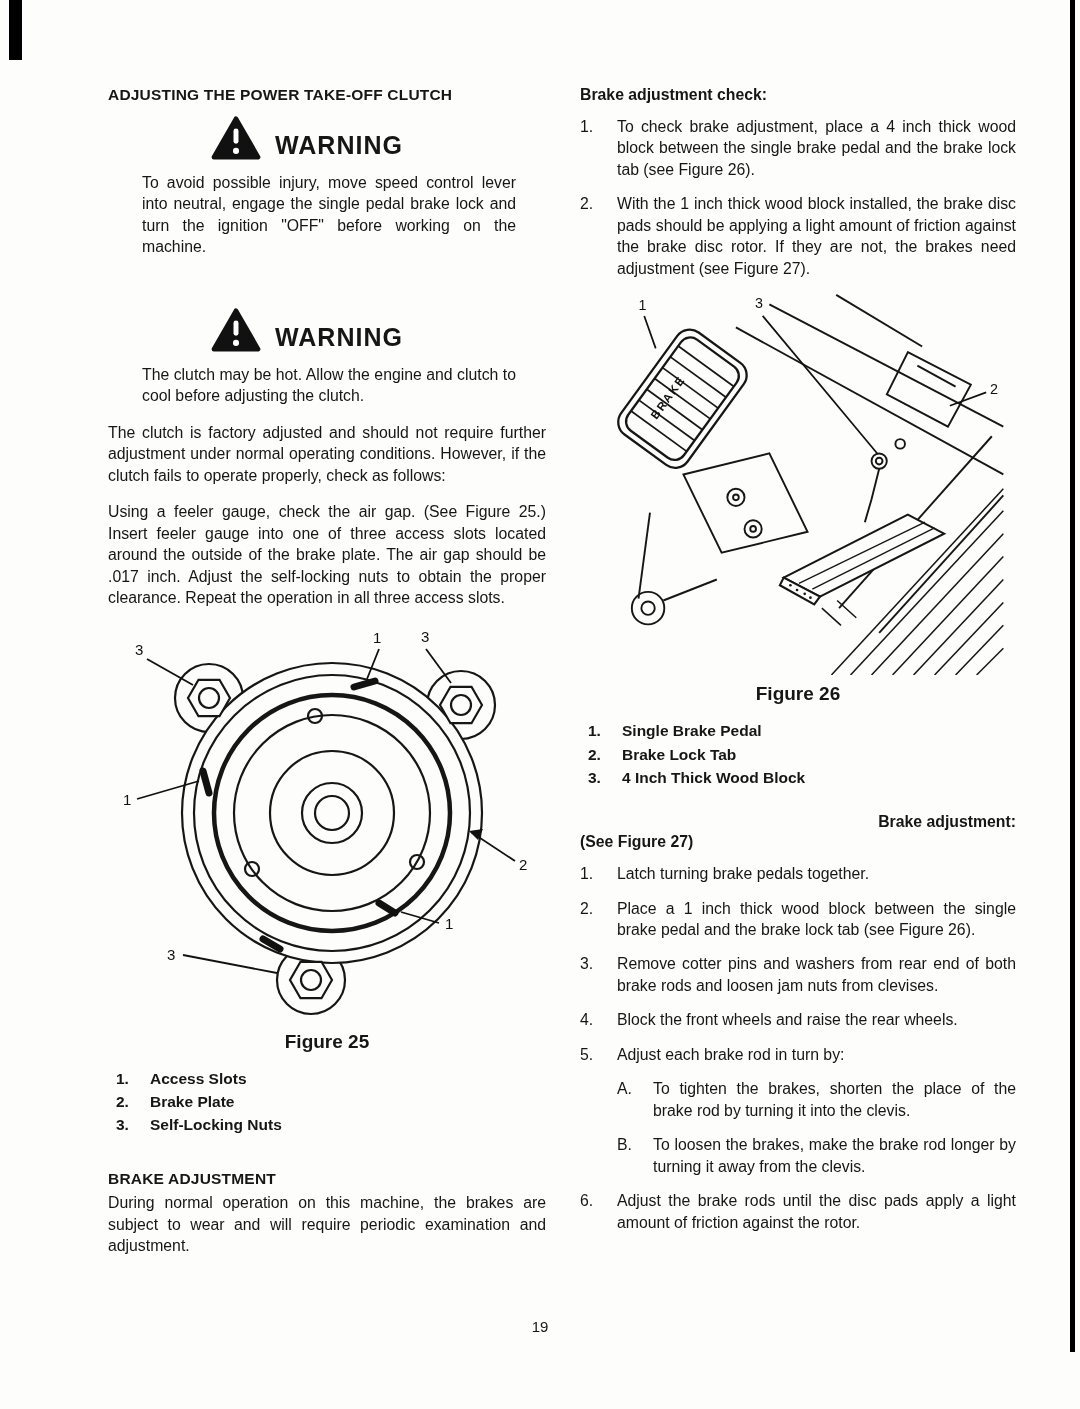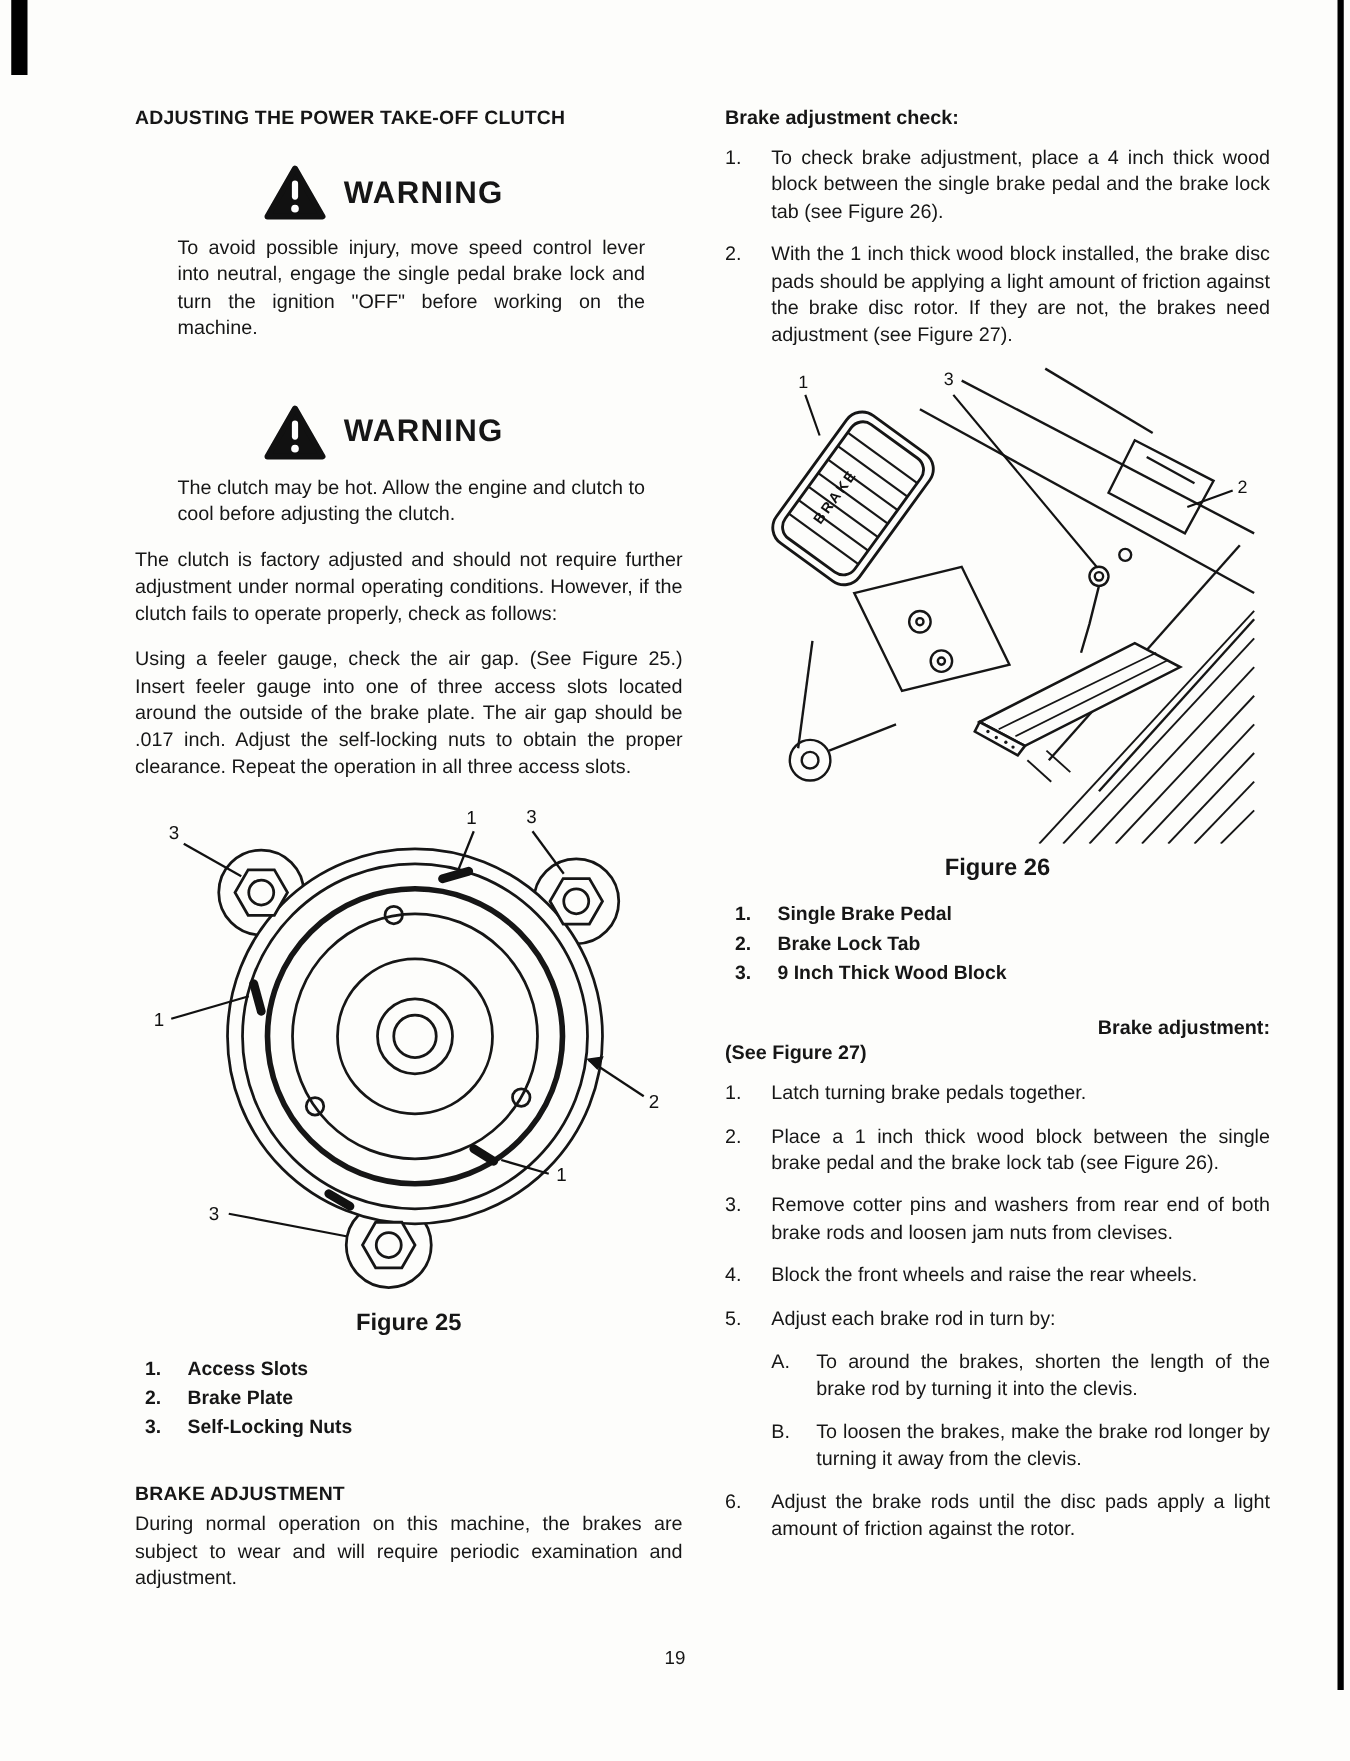--- a/index.html
+++ b/index.html
@@ -13,21 +13,21 @@
     color:#161616;
   }
   .artifact{position:absolute;background:#000;}
   .artifact-tl{left:9px;top:0;width:13px;height:60px;}
   .artifact-r{right:5px;top:0;width:5px;height:1352px;}
   .cols{position:absolute;left:108px;top:86px;width:908px;display:flex;gap:34px;}
   .col-left{width:438px;}
   .col-right{width:436px;}
 
   .sec-title{font-size:15.5px;font-weight:bold;margin:0 0 4px 0;letter-spacing:.2px;}
-  .warn-head{display:flex;justify-content:center;align-items:center;gap:14px;margin:28px 40px 12px 0;}
+  .warn-head{display:flex;justify-content:center;align-items:flex-end;gap:14px;margin:12px 40px 12px 0;}
   .warn-head.second{margin-top:50px;}
   .warn-label{font-size:25px;font-weight:bold;letter-spacing:1px;}
   .warn-text{margin:0 30px 0 34px;font-size:15.8px;line-height:1.36;text-align:justify;}
   .body{font-size:15.8px;line-height:1.36;text-align:justify;margin:15px 0 0 0;}
   .figure{margin-top:14px;text-align:center;}
   .fig-caption{text-align:center;font-weight:bold;font-size:19px;margin-top:4px;}
   .legend{margin:14px 0 0 8px;}
   .legend-row{display:flex;font-weight:bold;font-size:15.5px;line-height:1.5;}
   .legend-row .ln{width:34px;flex:none;}
   .mt34{margin-top:34px;}
@@ -257,21 +257,21 @@
         <div class="legend-row">
           <span class="ln">1.</span>
           <span class="ll">Single Brake Pedal</span>
         </div>
         <div class="legend-row">
           <span class="ln">2.</span>
           <span class="ll">Brake Lock Tab</span>
         </div>
         <div class="legend-row">
           <span class="ln">3.</span>
-          <span class="ll">9 Inch Thick Wood Block</span>
+          <span class="ll">4 Inch Thick Wood Block</span>
         </div>
       </div>
 
       <h3 class="sub-title mt24" style="margin-bottom:2px;">Brake adjustment:</h3>
       <h3 class="sub-title mb12">(See Figure 27)</h3>
 
       <div class="li">
         <span class="n">1.</span>
         <span class="t">Latch turning brake pedals together.</span>
       </div>
@@ -286,21 +286,21 @@
       <div class="li">
         <span class="n">4.</span>
         <span class="t">Block the front wheels and raise the rear wheels.</span>
       </div>
       <div class="li">
         <span class="n">5.</span>
         <span class="t">Adjust each brake rod in turn by:</span>
       </div>
       <div class="li sub">
         <span class="n">A.</span>
-        <span class="t">To around the brakes, shorten the length of the brake rod by turning it into the clevis.</span>
+        <span class="t">To tighten the brakes, shorten the place of the brake rod by turning it into the clevis.</span>
       </div>
       <div class="li sub">
         <span class="n">B.</span>
         <span class="t">To loosen the brakes, make the brake rod longer by turning it away from the clevis.</span>
       </div>
       <div class="li">
         <span class="n">6.</span>
         <span class="t">Adjust the brake rods until the disc pads apply a light amount of friction against the rotor.</span>
       </div>
     </div>

